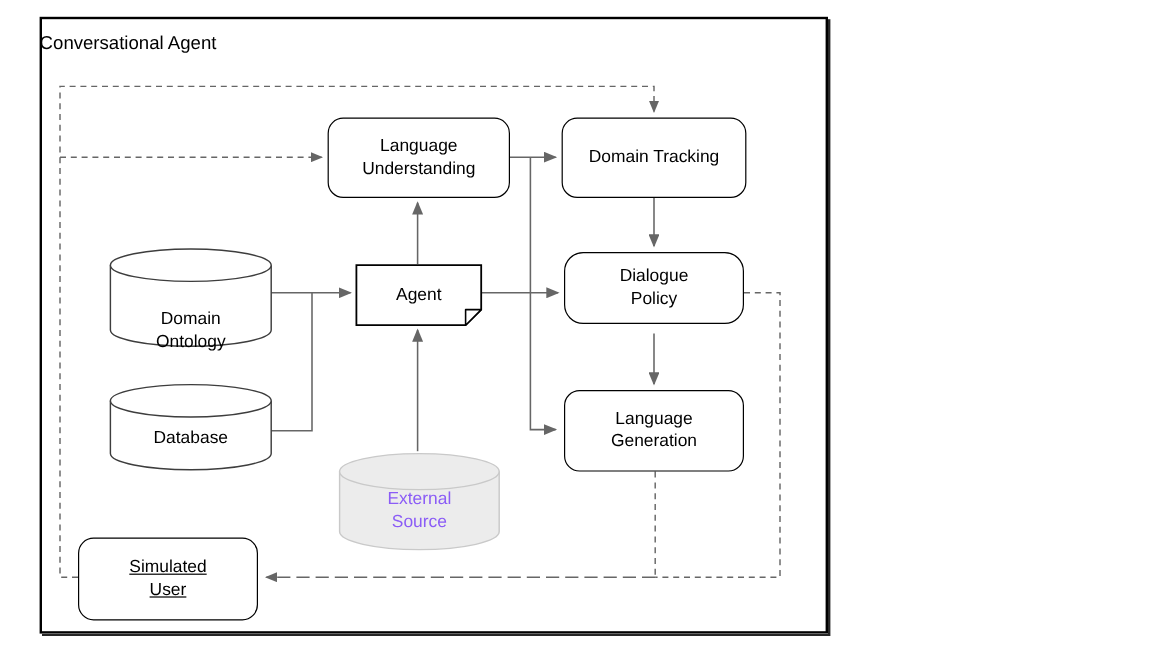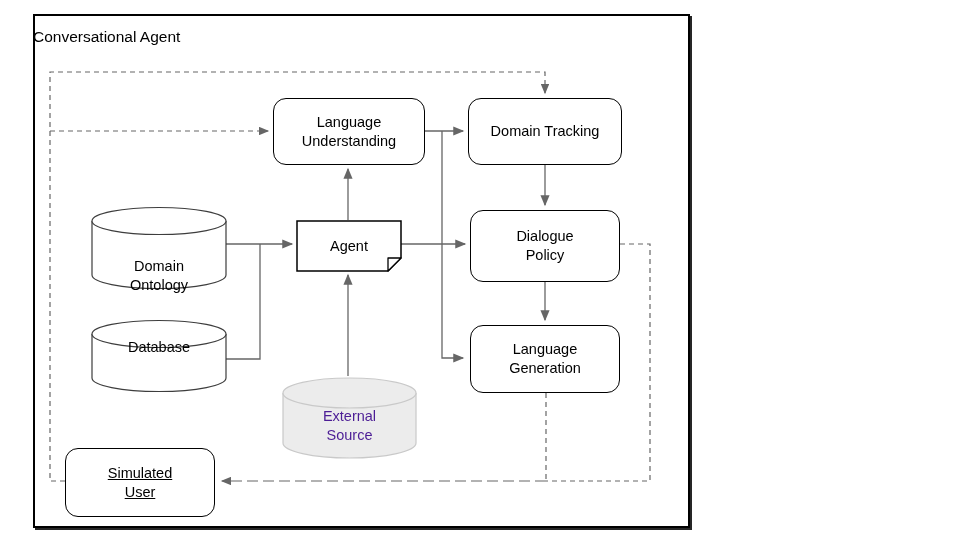--- a/index.html
+++ b/index.html
@@ -18,29 +18,29 @@
   svg.wires{position:absolute;left:0;top:0;}
   .node{
     position:absolute;background:#fff;border:1.5px solid #000;border-radius:13px;
     display:flex;align-items:center;justify-content:center;text-align:center;
     font-size:14.5px;line-height:19px;white-space:pre-line;box-sizing:border-box;
   }
   .lbl{
     position:absolute;display:flex;align-items:center;justify-content:center;
     text-align:center;font-size:14.5px;line-height:19px;white-space:pre-line;
   }
-  .lbl.gray{color:#4c1d95;}
+  .lbl.gray{color:#8b5cf6;}
   .n-lu{left:273px;top:98px;width:152px;height:67px;}
   .n-st{left:468px;top:98px;width:154px;height:67px;}
-  .n-dp{left:470px;top:210px;width:150px;height:72px;}
+  .n-dp{left:470px;top:210px;width:150px;height:60px;border-radius:16px;}
   .n-lg{left:470px;top:325px;width:150px;height:68px;}
   .n-su{left:65px;top:448px;width:150px;height:69px;text-decoration:underline;}
   .l-apis{left:297px;top:221px;width:104px;height:50px;}
   .l-do{left:92px;top:228px;width:134px;height:48px;margin-top:24px;}
-  .l-db{left:92px;top:334px;width:134px;height:26px;text-align:right;}
+  .l-db{left:92px;top:352px;width:134px;height:26px;text-align:right;}
   .l-es{left:283px;top:402px;width:133px;height:48px;}
 </style>
 </head>
 <body>
 
 <div class="canvas">
 
   <div class="frame"></div>
 
   <div class="title"></div>

